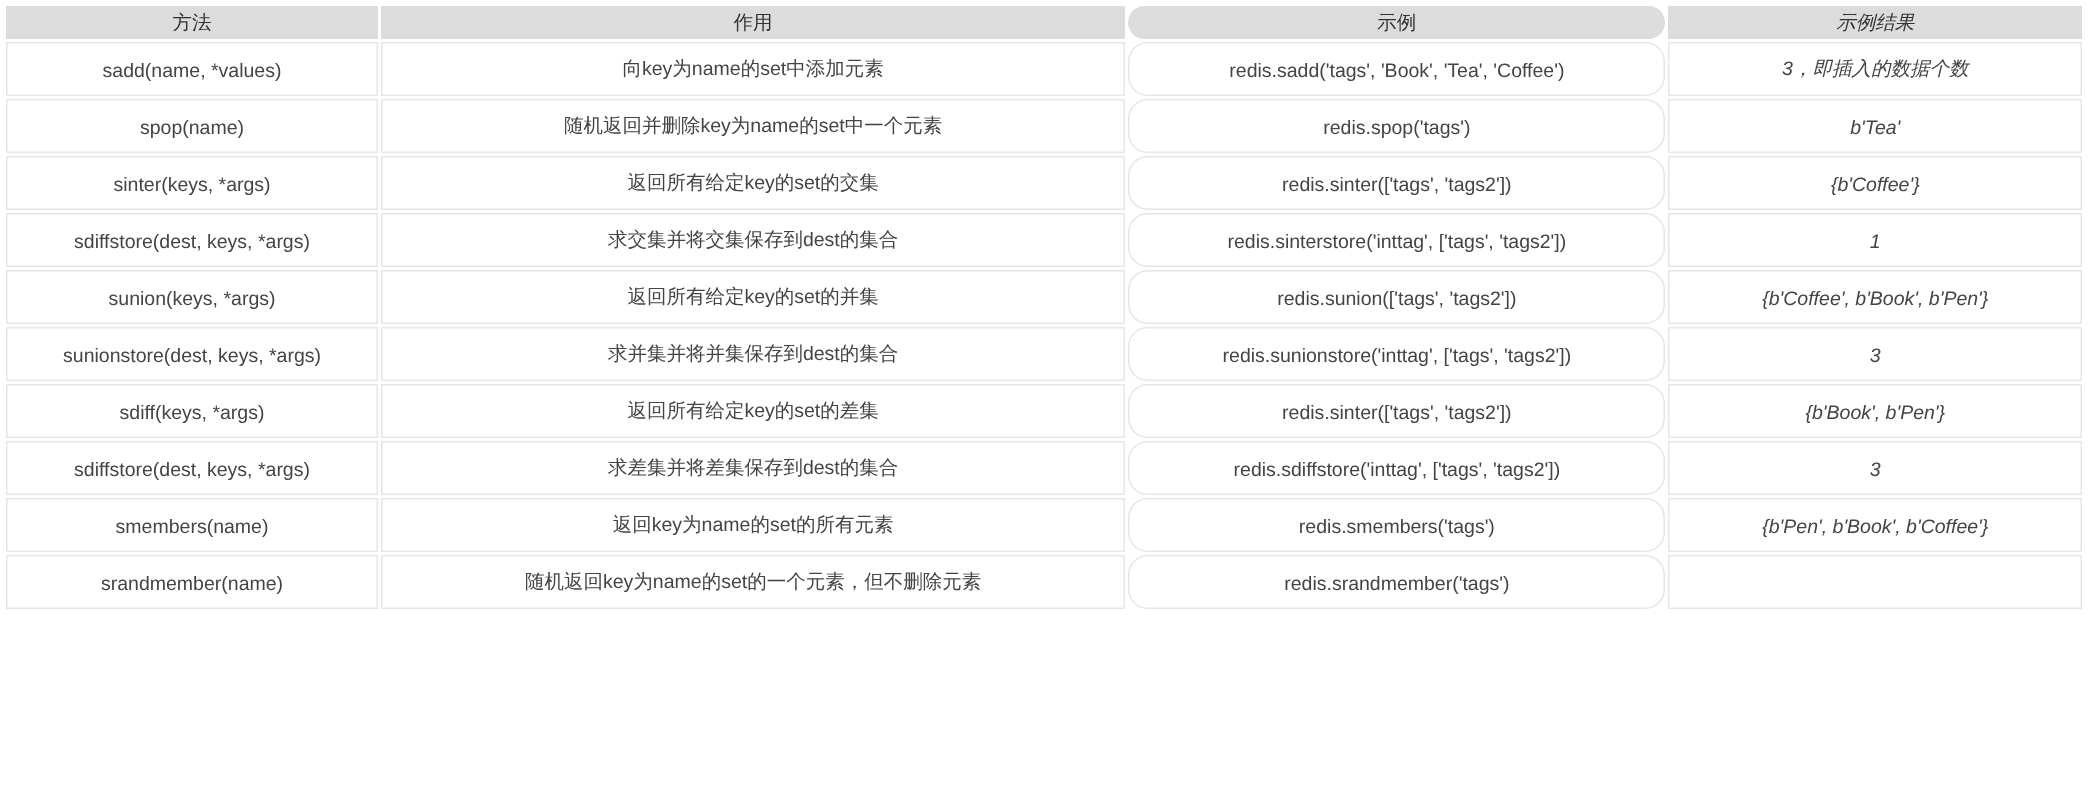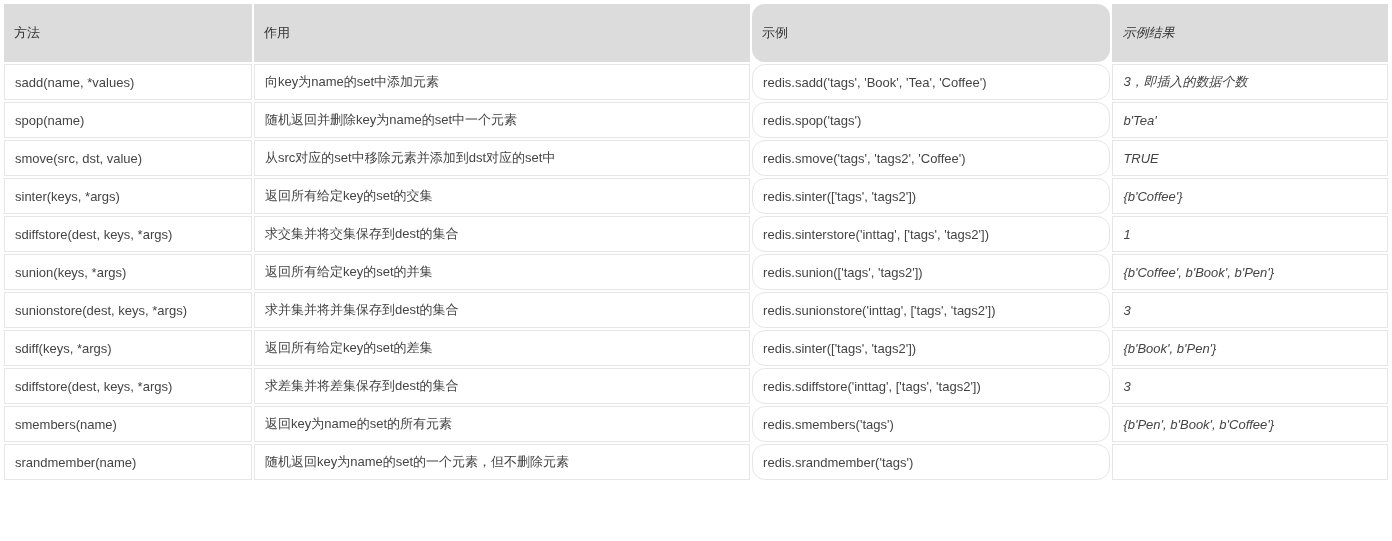--- a/index.html
+++ b/index.html
@@ -14,30 +14,31 @@
       background: #fff;
       padding: 2px;
     }
     table {
       width: 100%;
       border-collapse: separate;
       border-spacing: 2px;
     }
     th {
       background: #dcdcdc;
-      text-align: left;
+      text-align: center;
       font-weight: normal;
-      padding: 20px 10px;
+      padding: 2px 10px;
       color: #333;
     }
     td {
       background: #fff;
       padding: 8px 10px;
       border: 1px solid #e6e6e6;
       color: #444;
+      text-align: center;
     }
     th:nth-child(1), td:nth-child(1) { width: 18%; }
     th:nth-child(2), td:nth-child(2) { width: 36%; }
     th:nth-child(3), td:nth-child(3) { width: 26%; border-radius: 13px; }
     th:nth-child(4), td:nth-child(4) { width: 20%; font-style: italic; }
   </style>
 </head>
 <body>
 
 <table>
@@ -54,26 +55,20 @@
         <td>sadd(name, *values)</td>
         <td>向key为name的set中添加元素</td>
         <td>redis.sadd('tags', 'Book', 'Tea', 'Coffee')</td>
         <td>3，即插入的数据个数</td>
       </tr>
       <tr>
         <td>spop(name)</td>
         <td>随机返回并删除key为name的set中一个元素</td>
         <td>redis.spop('tags')</td>
         <td>b'Tea'</td>
-      </tr>
-      <tr>
-        <td>smove(src, dst, value)</td>
-        <td>从src对应的set中移除元素并添加到dst对应的set中</td>
-        <td>redis.smove('tags', 'tags2', 'Coffee')</td>
-        <td>TRUE</td>
       </tr>
       <tr>
         <td>sinter(keys, *args)</td>
         <td>返回所有给定key的set的交集</td>
         <td>redis.sinter(['tags', 'tags2'])</td>
         <td>{b'Coffee'}</td>
       </tr>
       <tr>
         <td>sdiffstore(dest, keys, *args)</td>
         <td>求交集并将交集保存到dest的集合</td>

